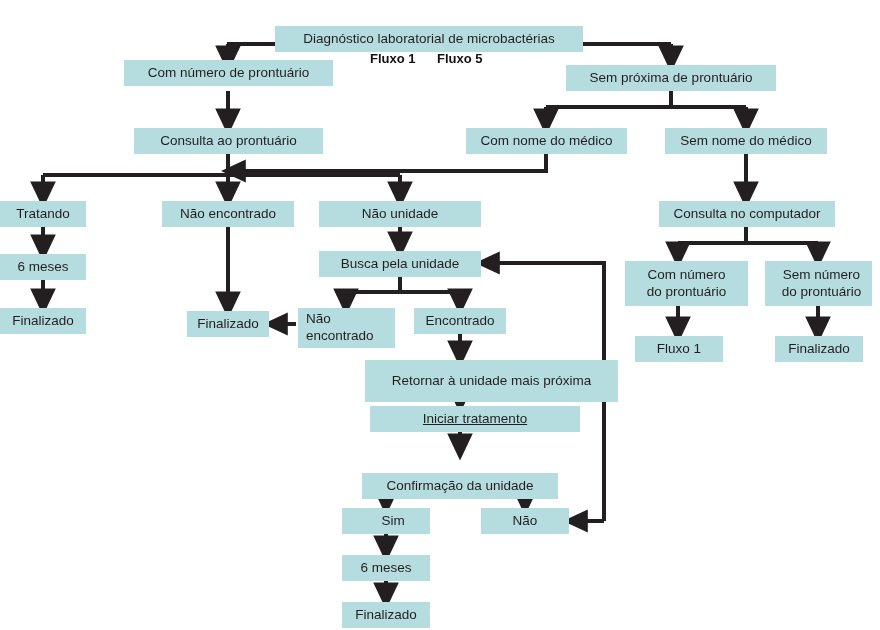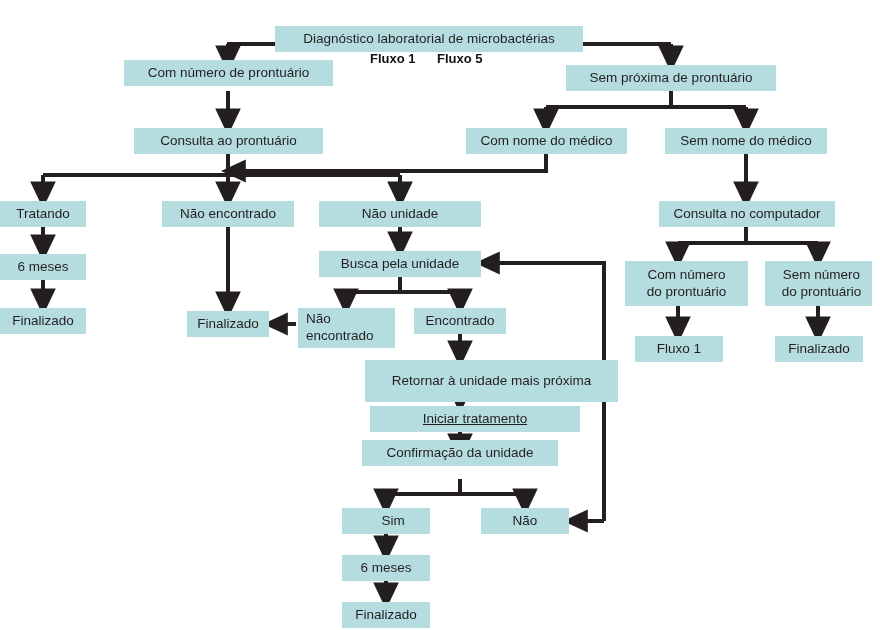--- a/index.html
+++ b/index.html
@@ -120,21 +120,21 @@
 do prontuário</div>
   <div class="node" style="left:0px;top:308px;width:86px;height:26px;">Finalizado</div>
   <div class="node" style="left:187px;top:311px;width:82px;height:26px;">Finalizado</div>
   <div class="node" style="left:298px;top:308px;width:97px;height:40px;justify-content:flex-start;text-align:left;padding-left:8px;">Não
 encontrado</div>
   <div class="node" style="left:414px;top:308px;width:92px;height:26px;">Encontrado</div>
   <div class="node" style="left:635px;top:336px;width:88px;height:26px;">Fluxo 1</div>
   <div class="node" style="left:775px;top:336px;width:88px;height:26px;">Finalizado</div>
   <div class="node" style="left:333px;top:360px;width:253px;height:42px;margin-left:32px;">Retornar à unidade mais próxima</div>
   <div class="node" style="left:370px;top:406px;width:210px;height:26px;text-decoration:underline;">Iniciar tratamento</div>
-  <div class="node" style="left:362px;top:440px;width:196px;height:26px;">Confirmação da unidade</div>
+  <div class="node" style="left:362px;top:473px;width:196px;height:26px;">Confirmação da unidade</div>
   <div class="node" style="left:342px;top:508px;width:88px;height:26px;padding-left:20px;">Sim</div>
   <div class="node" style="left:481px;top:508px;width:88px;height:26px;">Não</div>
   <div class="node" style="left:342px;top:555px;width:88px;height:26px;">6 meses</div>
   <div class="node" style="left:342px;top:602px;width:88px;height:26px;">Finalizado</div>
 
   <div class="lbl" style="left:370px;top:51px;">Fluxo 1</div>
   <div class="lbl" style="left:437px;top:51px;">Fluxo 5</div>
 
 </div>
 

